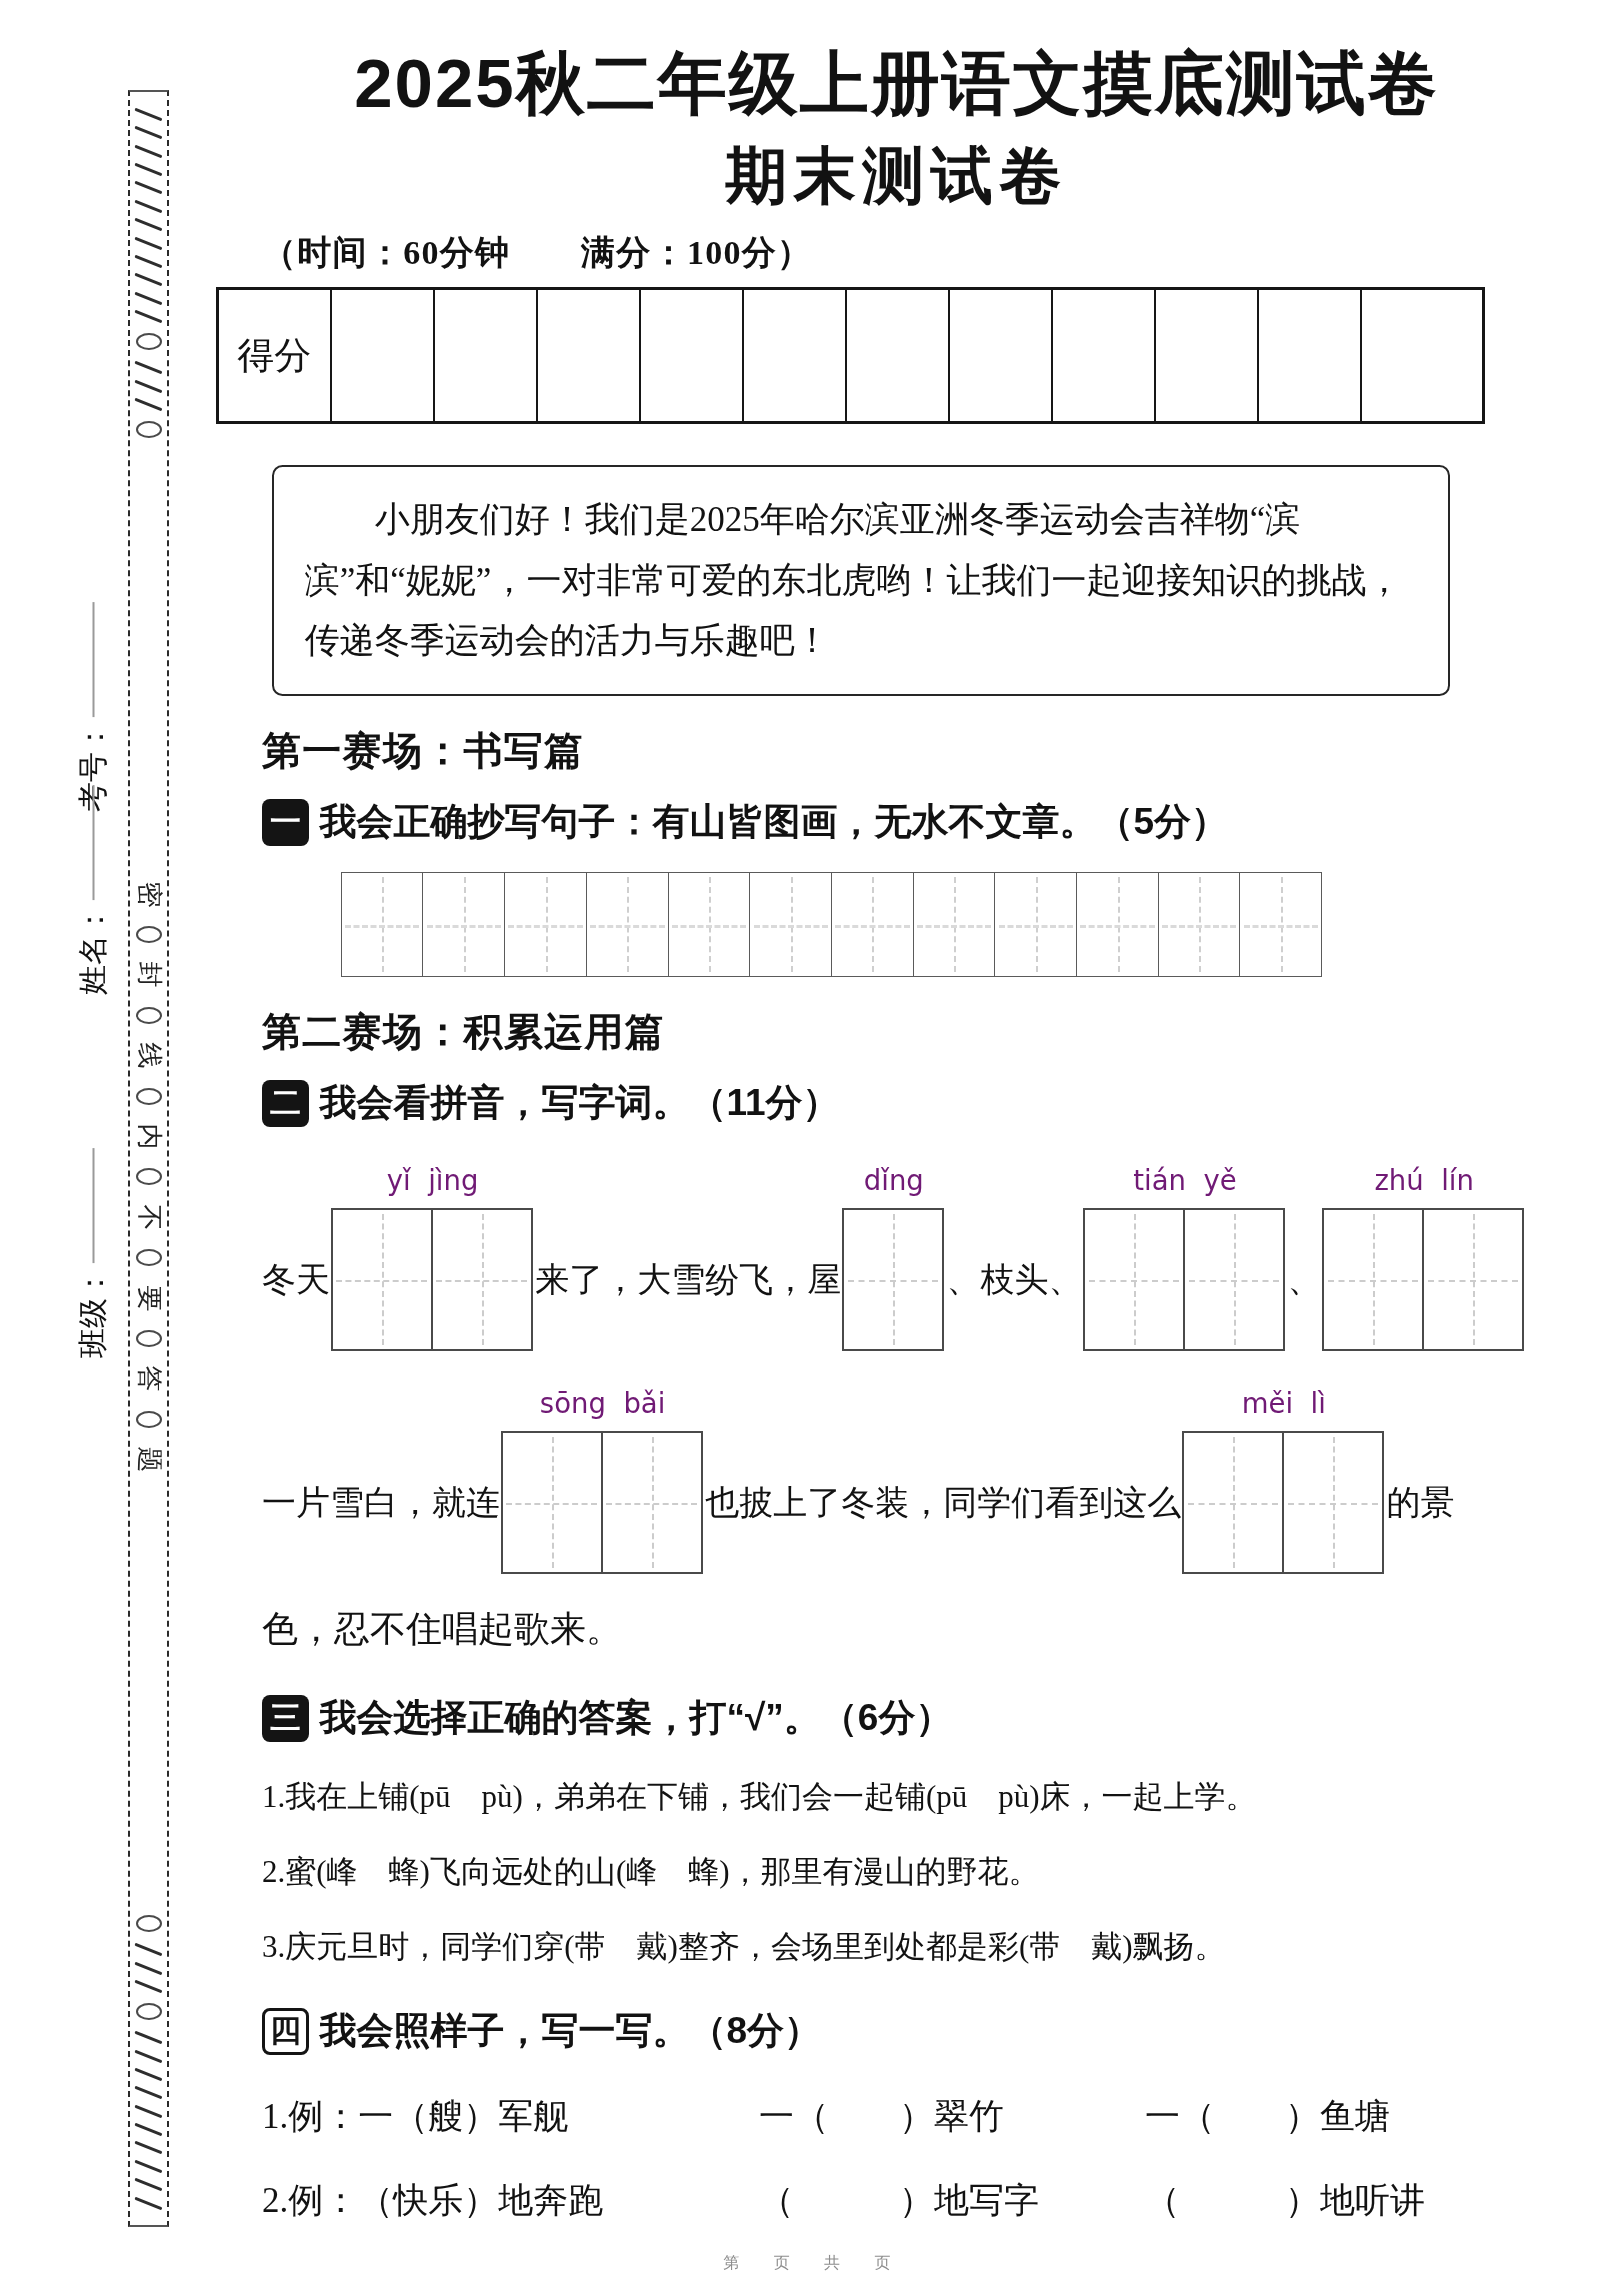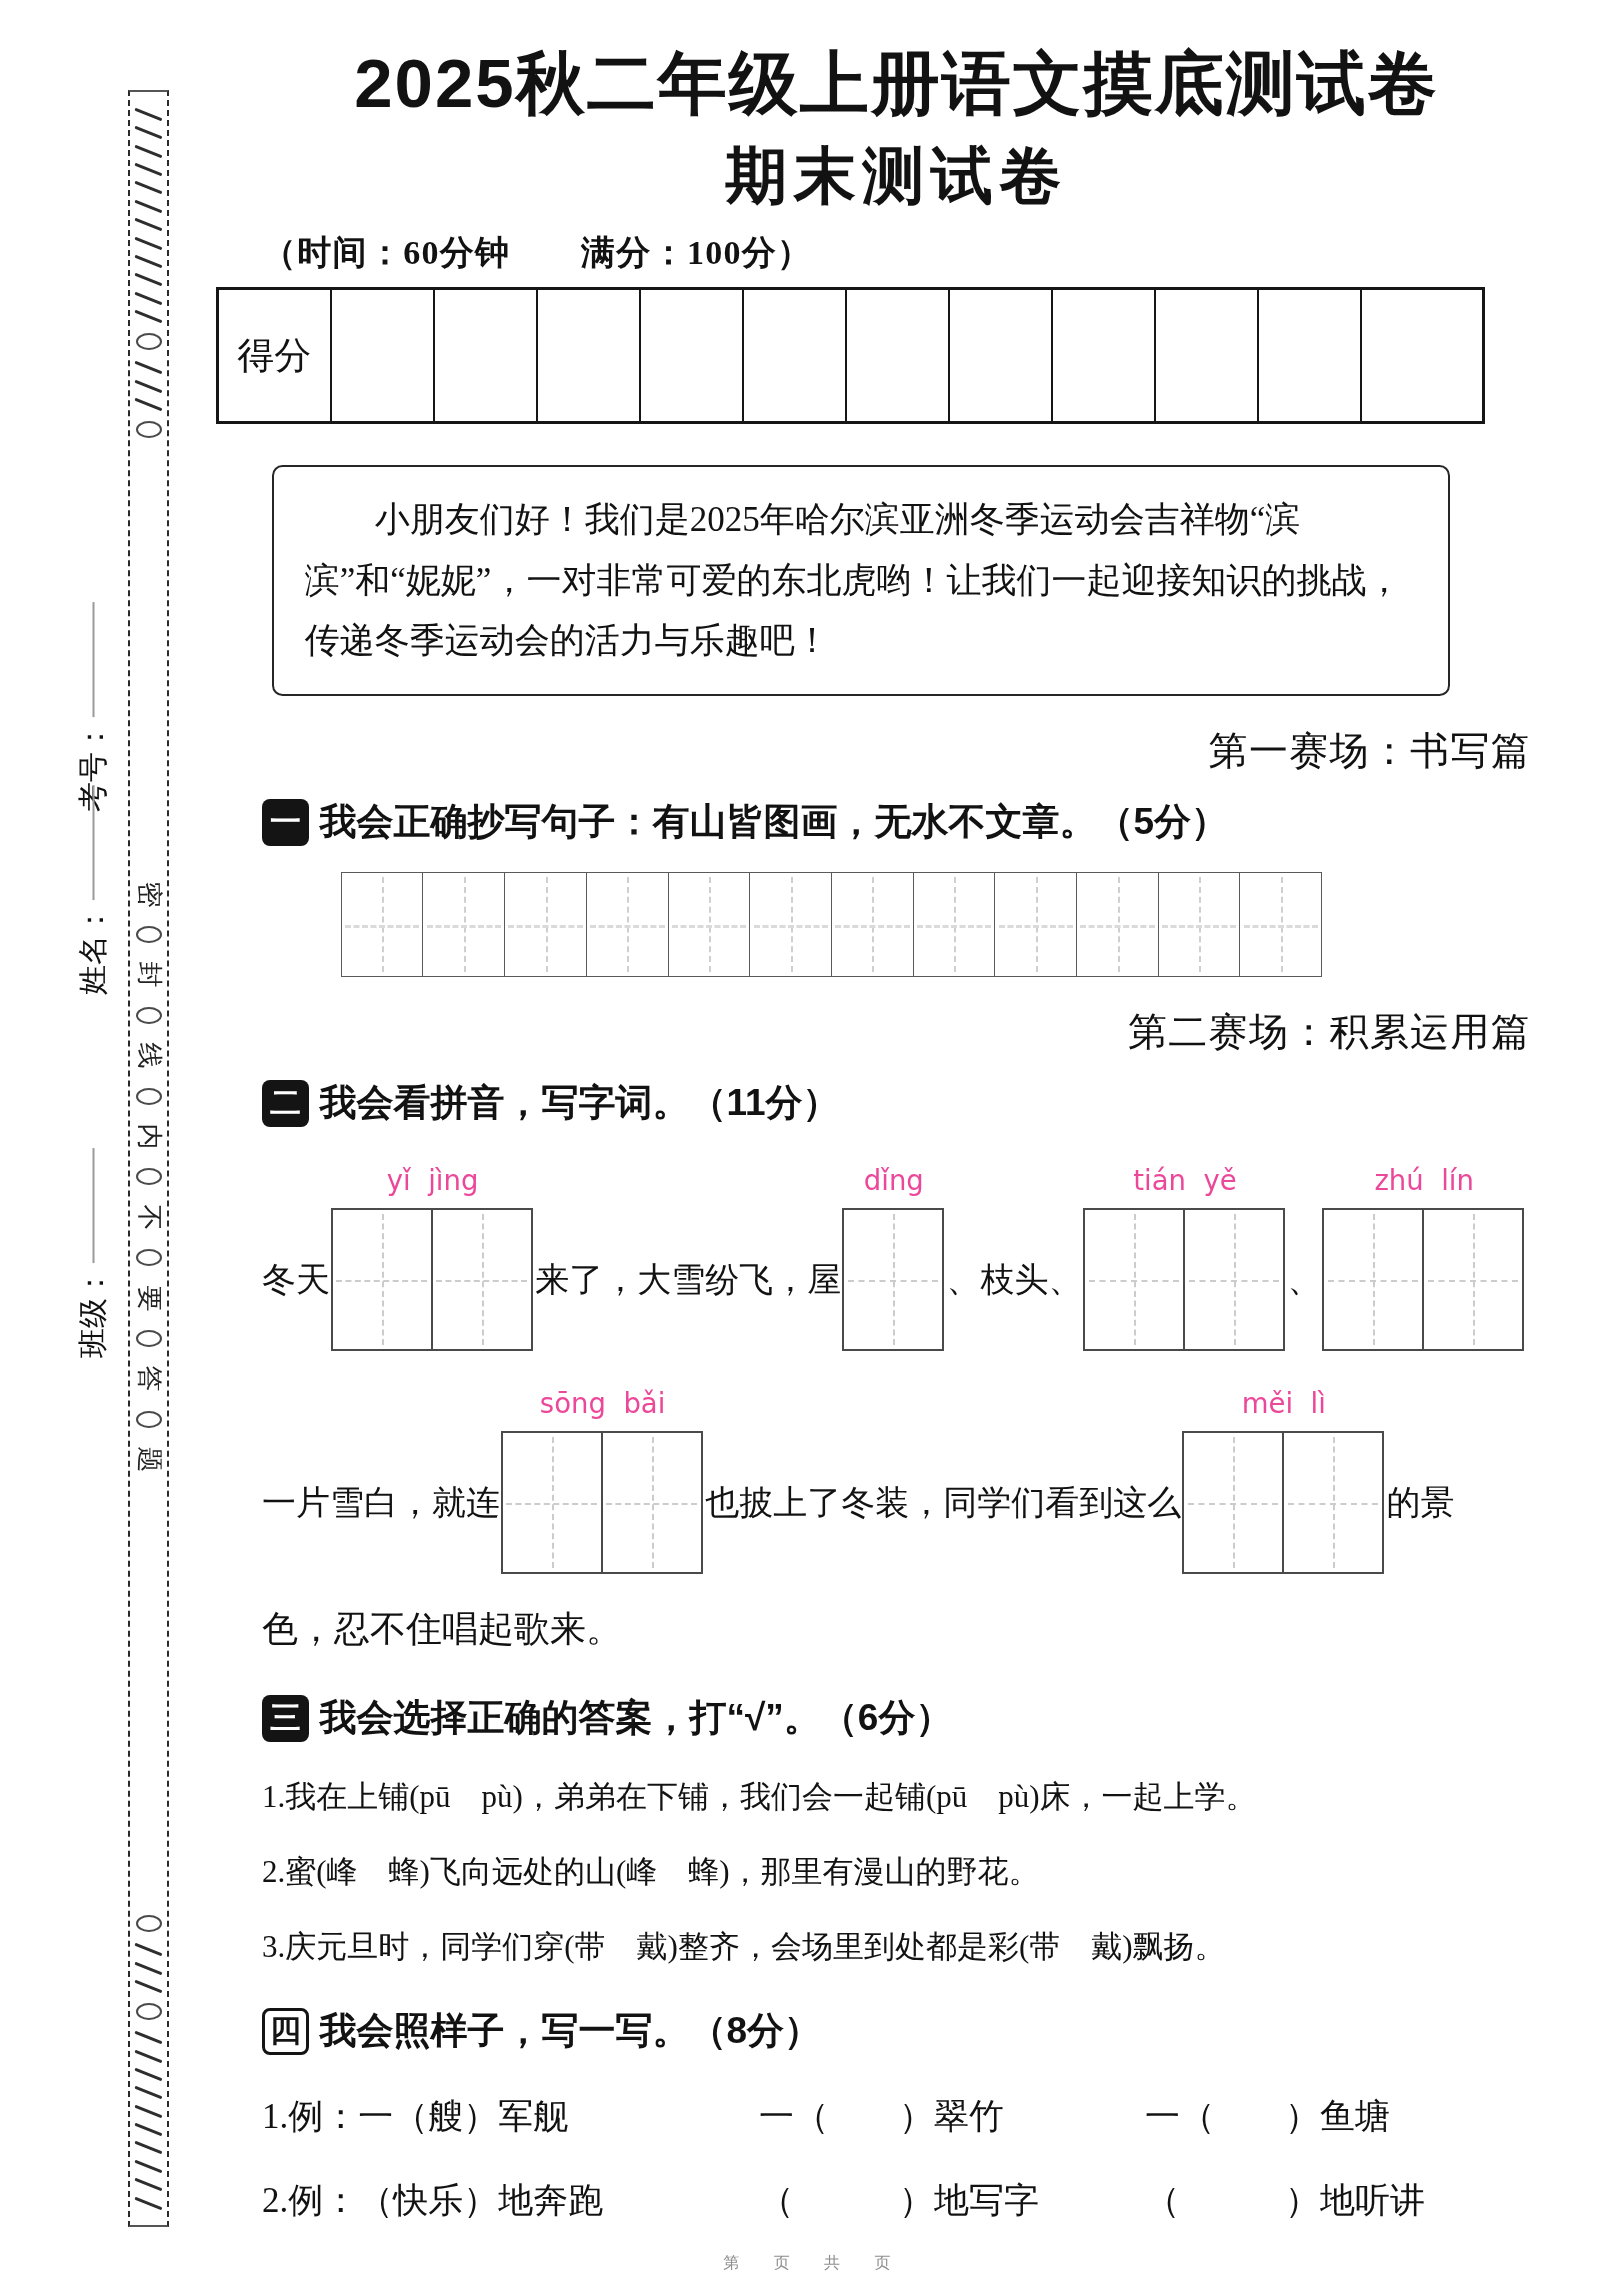--- a/index.html
+++ b/index.html
@@ -33,41 +33,41 @@
   table.score-table{border-collapse:collapse;border:3.3px solid #161616;margin:11.8px 0 0 -46px;
      width:1269px;table-layout:fixed;}
   table.score-table td{border:2px solid #161616;text-align:center;font-size:37px;padding:0;}
   .st-row1 td{height:116px;}
   .st-row2 td{height:131px;}
 
   
   .intro-box{box-sizing:border-box;margin:41px 0 0 9.8px;width:1178px;border:2.6px solid #262626;
      border-radius:10.5px;padding:23px 31px;font-size:35px;line-height:1.72;text-indent:2em;}
 
-  .sec-heading{margin-top:27.5px;text-align:right;font-family:"Liberation Sans","DejaVu Sans",sans-serif;
-     font-weight:400;font-size:39px;letter-spacing:1.3px;}
+  .sec-heading{margin-top:27.5px;text-align:left;font-family:"Liberation Sans","DejaVu Sans",sans-serif;
+     font-weight:700;font-size:39px;letter-spacing:1.3px;}
 
   .q-line{display:flex;align-items:center;gap:10.5px;margin-top:19.6px;
      font-family:"Liberation Sans","DejaVu Sans",sans-serif;font-weight:bold;font-size:37px;white-space:nowrap;}
   .q-marker{flex:none;width:47px;height:47px;background:#141414;color:#ffffff;border-radius:7.9px;
      display:flex;align-items:center;justify-content:center;font-size:31px;
      font-family:"Liberation Sans","DejaVu Sans",sans-serif;font-weight:bold;}
   .q-marker.outline{background:#ffffff;color:#141414;border:3.9px solid #141414;box-sizing:border-box;}
 
   
   .wgrid{display:flex;margin:25px 0 0 80px;}
   .wcell{flex:none;width:81px;height:103px;border:1.3px solid #5a5a5a;margin-left:-1.3px;position:relative;background:#fff;}
   .wcell::before{content:"";position:absolute;left:50%;top:3.9px;bottom:3.9px;border-left:2px dashed #cfcfcf;}
   .wcell::after{content:"";position:absolute;top:50%;left:3.3px;right:3.3px;border-top:3.3px dashed #dadada;}
 
   
   .pz-row{display:flex;align-items:center;margin-top:80px;font-size:34px;white-space:nowrap;}
   .pz-row .txt{flex:none;}
   .pz-unit{position:relative;flex:none;display:flex;margin:0 2.6px;}
-  .pz-unit .py{position:absolute;left:0;right:0;top:-44px;text-align:center;font-size:27.5px;color:#ec4899;
+  .pz-unit .py{position:absolute;left:0;right:0;top:-44px;text-align:center;font-size:27.5px;color:#701a75;
      font-family:"DejaVu Sans","Liberation Sans",sans-serif;white-space:pre;}
   .tcell{flex:none;width:98px;height:139px;border:2px solid #4a4a4a;margin-left:-2px;position:relative;background:#fff;}
   .tcell:first-of-type{margin-left:0;}
   .tcell::before{content:"";position:absolute;top:50%;left:3.9px;right:3.9px;border-top:2.6px dashed #cccccc;}
   .tcell::after{content:"";position:absolute;left:50%;top:3.9px;bottom:3.9px;border-left:2.6px dashed #cccccc;}
   .cont-line{margin-top:31px;font-size:36px;}
 
   .item{margin-top:33px;font-size:31px;white-space:nowrap;letter-spacing:0px;}
 
   .ex-row{display:flex;margin-top:37px;font-size:35px;white-space:nowrap;}

